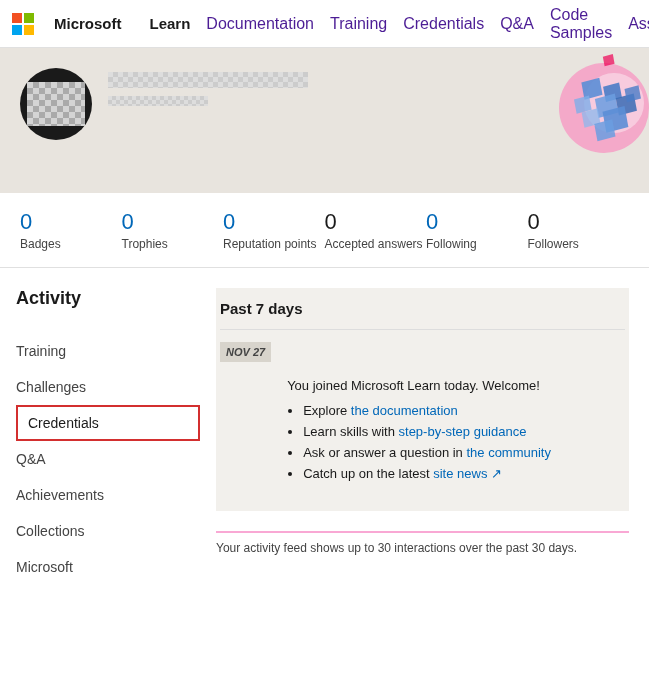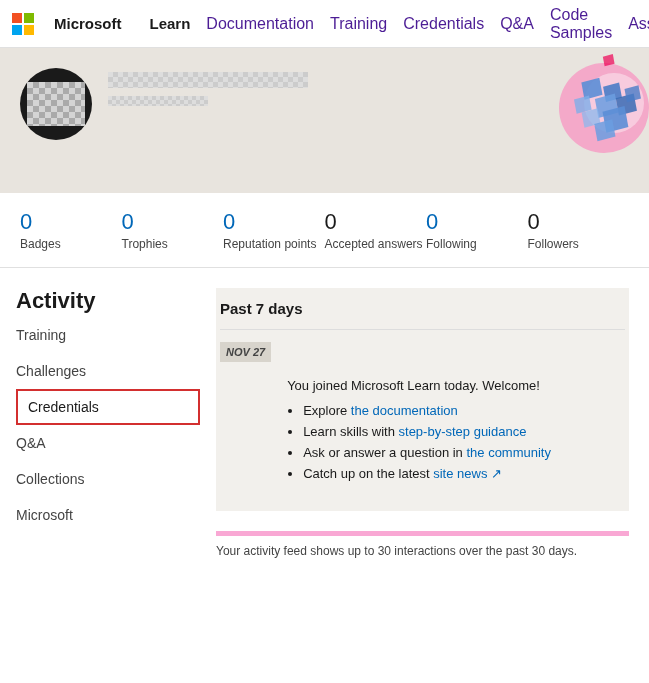--- a/index.html
+++ b/index.html
@@ -143,24 +143,24 @@
       padding: 20px 0;
     }
 
     
     .sidebar {
       width: 200px;
       flex-shrink: 0;
       padding: 0 0 0 16px;
     }
     .sidebar-title {
-      font-size: 22px;
-      font-weight: 600;
-      color: #1a1a1a;
-      margin-bottom: 3px;
+      font-size: 18px;
+      font-weight: 600;
+      color: #1a1a1a;
+      margin-bottom: 24px;
     }
     .sidebar-item {
       display: block;
       padding: 10px 0;
       font-size: 14px;
       color: #444;
       cursor: pointer;
       text-decoration: none;
       border: none;
       background: none;
@@ -222,21 +222,21 @@
     }
     .bullet-list li a {
       color: #0067b8;
       text-decoration: none;
     }
     .activity-footer {
       font-size: 12px;
       color: #444;
       margin-top: 20px;
       padding: 8px 0 4px 0;
-      border-top: 5px solid #f9a8d4;
+      border-top: 2px solid #f9a8d4;
     }
   </style>
 </head>
 <body>
 
 <nav class="top-nav">
   <div class="nav-logo">
 
     <svg class="ms-logo" viewBox="0 0 22 22">
       <rect x="0" y="0" width="10" height="10" fill="#f25022"></rect>
@@ -317,20 +317,21 @@
 </div>
 
 <div class="main-content">
 
   <div class="sidebar">
     <div class="sidebar-title">Activity</div>
     <a class="sidebar-item">Training</a>
     <a class="sidebar-item">Challenges</a>
     <a class="sidebar-item active">Credentials</a>
     <a class="sidebar-item">Q&amp;A</a>
+    <a class="sidebar-item">Achievements</a>
     <a class="sidebar-item">Collections</a>
     <a class="sidebar-item">Microsoft</a>
   </div>
 
   <div class="right-content">
     <div class="activity-section">
       <div class="activity-title">Past 7 days</div>
       <div class="activity-entry">
         <div class="entry-date">NOV 27</div>
         <div>

